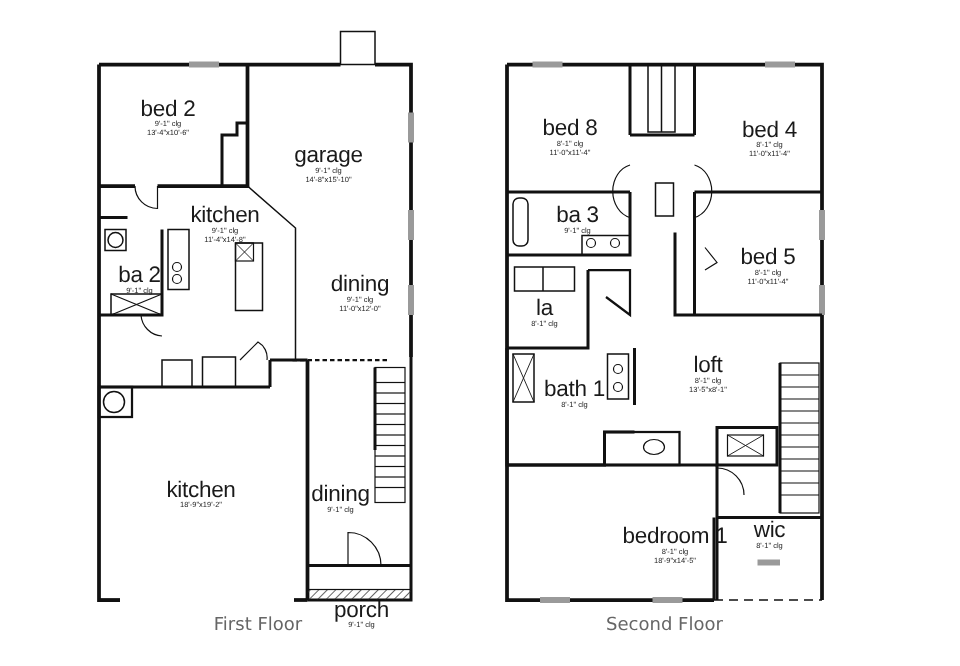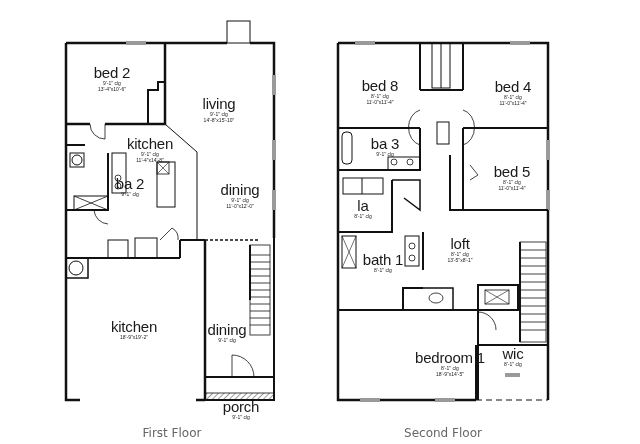--- a/index.html
+++ b/index.html
@@ -2,21 +2,21 @@
 <html><head>
 <meta charset="utf-8">
 <style>
   html, body { margin: 0; padding: 0; background: #ffffff; }
   body { width: 640px; height: 444px; position: relative; overflow: hidden; font-family: "Liberation Sans", sans-serif; }
   #plan { position: absolute; left: 0; top: 0; width: 640px; height: 444px; }
   .lbl { position: absolute; text-align: center; color: #1a1a1a; transform: translateX(-50%); white-space: nowrap; line-height: 1; }
   .room-name { font-size: 15px; font-family: "Liberation Sans", sans-serif; letter-spacing: -0.2px; }
   .room-clg { font-size: 5px; margin-top: 1px; }
   .room-dim { font-size: 5px; margin-top: 1px; }
-  .floor-caption { position: absolute; font-size: 12px; color: #666666; transform: translateX(-50%); font-family: "DejaVu Sans", sans-serif; margin-top: 17px; }
+  .floor-caption { position: absolute; font-size: 12px; color: #666666; transform: translateX(-50%); font-family: "DejaVu Sans", sans-serif; }
 </style>
 </head>
 <body>
 
 <svg id="plan" viewBox="0 0 640 444" xmlns="http://www.w3.org/2000/svg">
   <defs>
     <pattern id="hatch" width="4" height="4" patternUnits="userSpaceOnUse" patternTransform="rotate(45)">
       <line x1="0" y1="0" x2="0" y2="4" stroke="#333" stroke-width="1"></line>
     </pattern>
   </defs>
@@ -161,30 +161,30 @@
 
   <line x1="66" y1="400" x2="80" y2="400" stroke="#111" stroke-width="2"></line>
 </svg>
 
 <div class="lbl" style="left:112px; top:65px;">
   <div class="room-name">bed 2</div>
   <div class="room-clg">9'-1" clg</div>
   <div class="room-dim">13'-4"x10'-6"</div>
 </div>
 <div class="lbl" style="left:219px; top:96px;">
-  <div class="room-name">living</div>
+  <div class="room-name">garage</div>
   <div class="room-clg">9'-1" clg</div>
   <div class="room-dim">14'-8"x15'-10"</div>
 </div>
 <div class="lbl" style="left:150px; top:136px;">
   <div class="room-name">kitchen</div>
   <div class="room-clg">9'-1" clg</div>
   <div class="room-dim">11'-4"x14'-8"</div>
 </div>
-<div class="lbl" style="left:93px; top:176px;margin-left:37px;">
+<div class="lbl" style="left:93px; top:176px;">
   <div class="room-name">ba 2</div>
   <div class="room-clg">9'-1" clg</div>
 </div>
 <div class="lbl" style="left:240px; top:182px;">
   <div class="room-name">dining</div>
   <div class="room-clg">9'-1" clg</div>
   <div class="room-dim">11'-0"x12'-0"</div>
 </div>
 <div class="lbl" style="left:134px; top:319px;">
   <div class="room-name">kitchen</div>
@@ -219,21 +219,21 @@
   <div class="room-dim">11'-0"x11'-4"</div>
 </div>
 <div class="lbl" style="left:363px; top:198px;">
   <div class="room-name">la</div>
   <div class="room-clg">8'-1" clg</div>
 </div>
 <div class="lbl" style="left:383px; top:252px;">
   <div class="room-name">bath 1</div>
   <div class="room-clg">8'-1" clg</div>
 </div>
-<div class="lbl" style="left:460px; top:236px;">
+<div class="lbl" style="left:472px; top:236px;">
   <div class="room-name">loft</div>
   <div class="room-clg">8'-1" clg</div>
   <div class="room-dim">13'-5"x8'-1"</div>
 </div>
 <div class="lbl" style="left:408px; top:350px;margin-left:42px;">
   <div class="room-name">bedroom 1</div>
   <div class="room-clg">8'-1" clg</div>
   <div class="room-dim">18'-9"x14'-5"</div>
 </div>
 <div class="lbl" style="left:513px; top:346px;">

